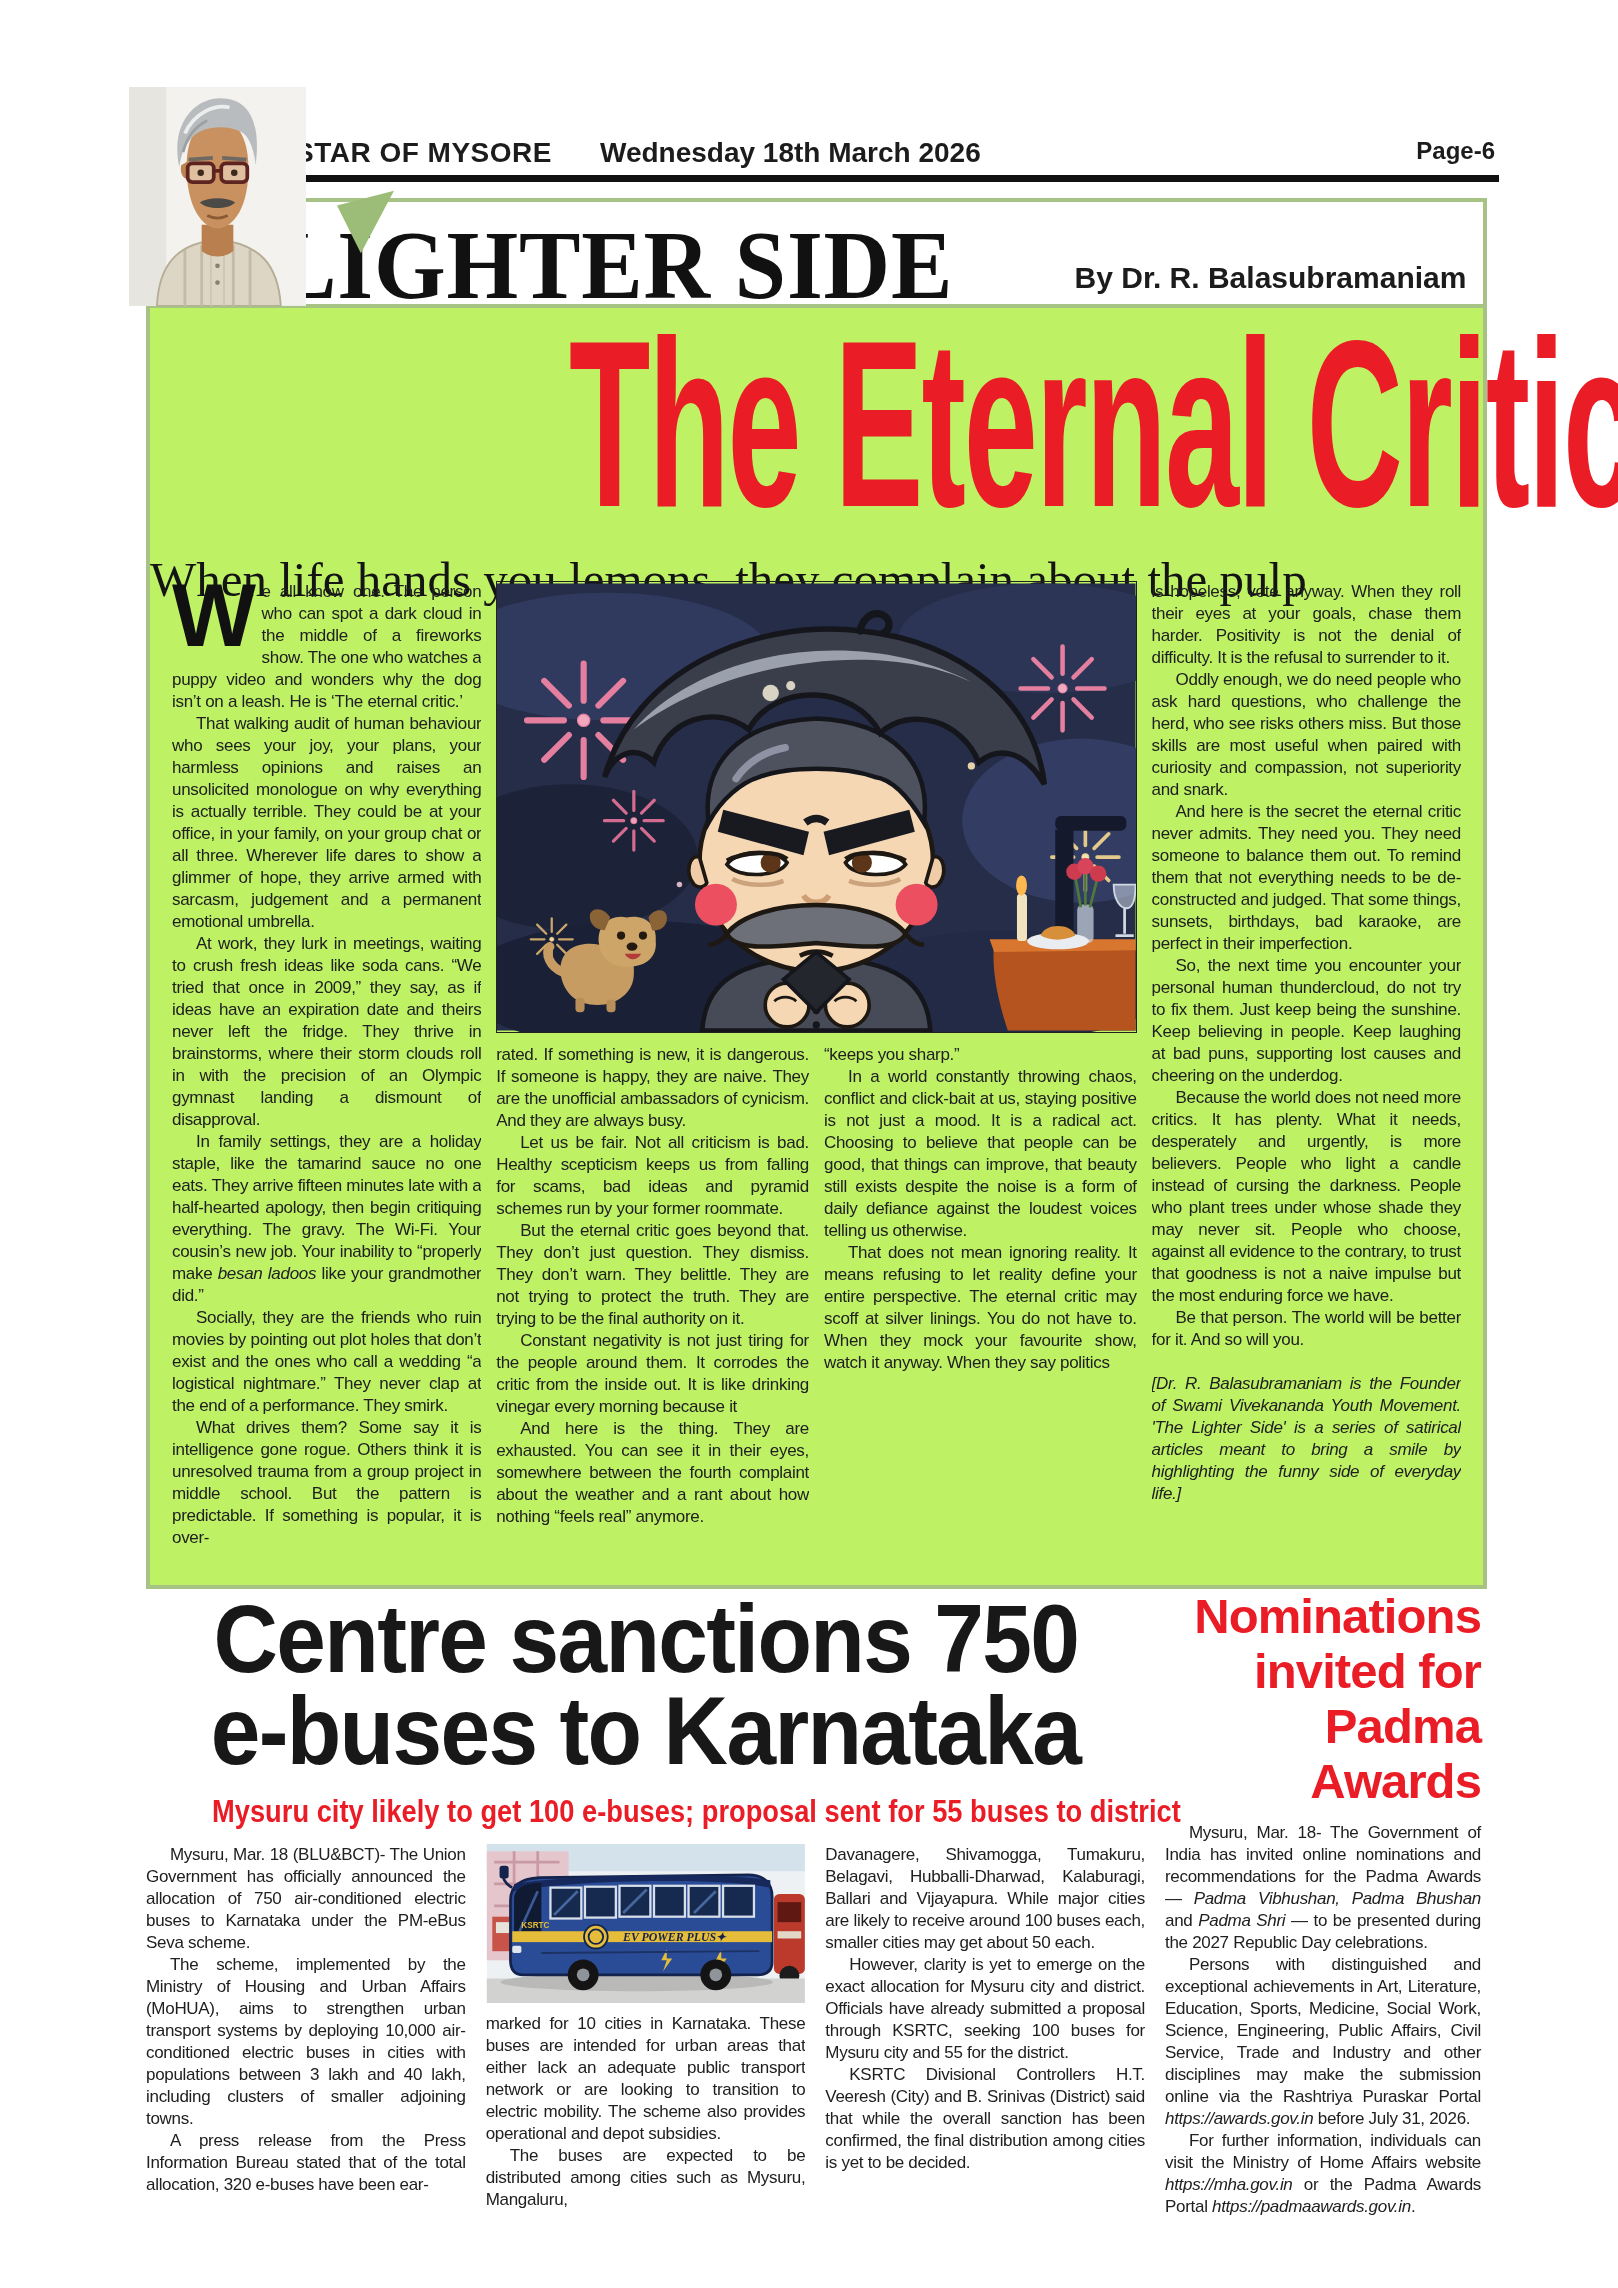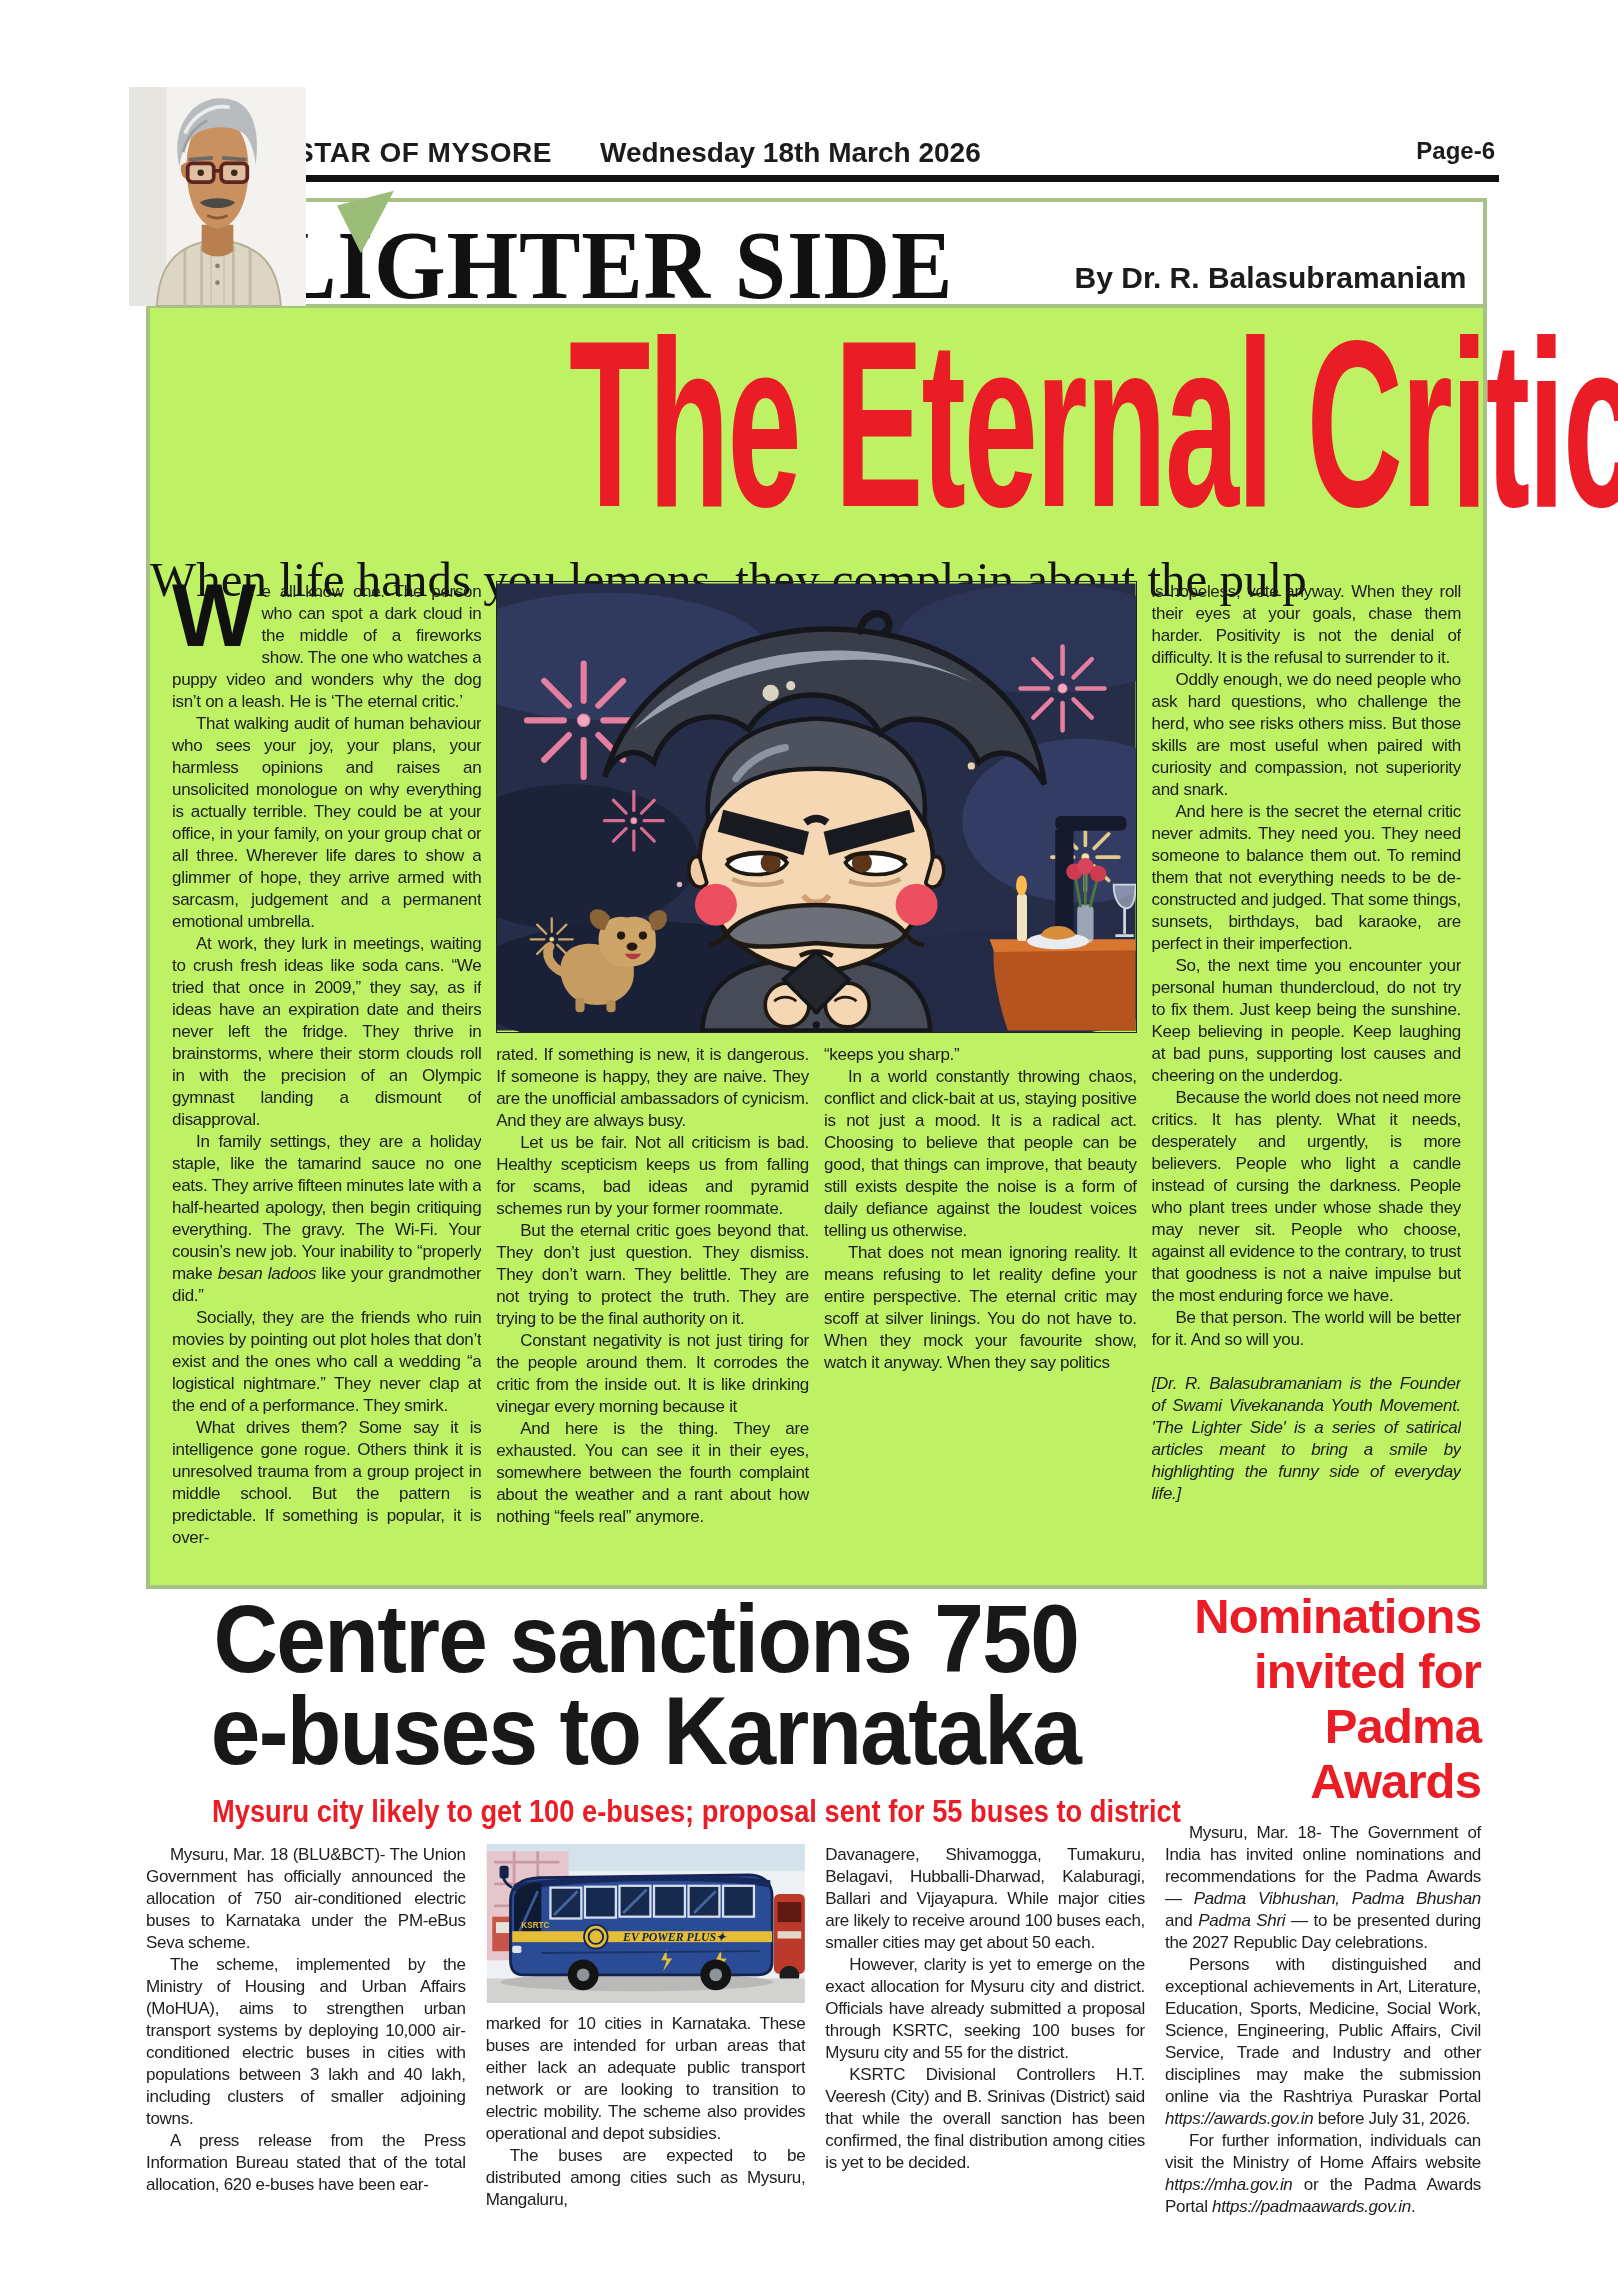--- a/index.html
+++ b/index.html
@@ -278,21 +278,21 @@
       <span class="l">Centre sanctions 750</span><br>
       <span class="l">e-buses to Karnataka</span>
     </div>
     <div class="ebus-subhead">
       <span>Mysuru city likely to get 100 e-buses; proposal sent for 55 buses to district</span>
     </div>
     <div class="ebus-cols">
       <div class="colbox body-text">
           <p class="ind">Mysuru, Mar. 18 (BLU&amp;BCT)- The Union Government has officially announced the allocation of 750 air-conditioned electric buses to Karnataka under the PM-eBus Seva scheme.</p>
           <p class="ind">The scheme, implemented by the Ministry of Housing and Urban Affairs (MoHUA), aims to strengthen urban transport systems by deploying 10,000 air-conditioned electric buses in cities with populations between 3 lakh and 40 lakh, including clusters of smaller adjoining towns.</p>
-          <p class="ind">A press release from the Press Information Bureau stated that of the total allocation, 620 e-buses have been ear-</p>
+          <p class="ind">A press release from the Press Information Bureau stated that of the total allocation, 320 e-buses have been ear-</p>
         </div>
       <div class="colbox">
 
         <figure class="bus-fig">
           <svg viewBox="0 0 350 175" xmlns="http://www.w3.org/2000/svg">
             <rect width="350" height="175" fill="#eef1f4"></rect>
             <rect x="0" y="0" width="350" height="30" fill="#d4e2ec"></rect>
 
             <rect x="0" y="8" width="90" height="120" fill="#e6c6cd"></rect>
             <path d="M8,20 L80,20 M8,44 L80,44 M8,68 L80,68 M30,8 L30,120 M56,8 L56,120" stroke="#c99aa6" stroke-width="3"></path>

